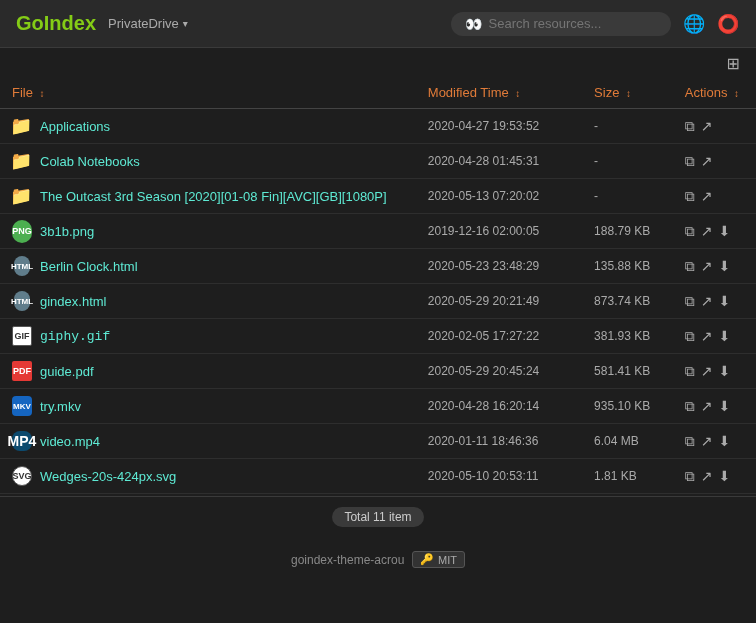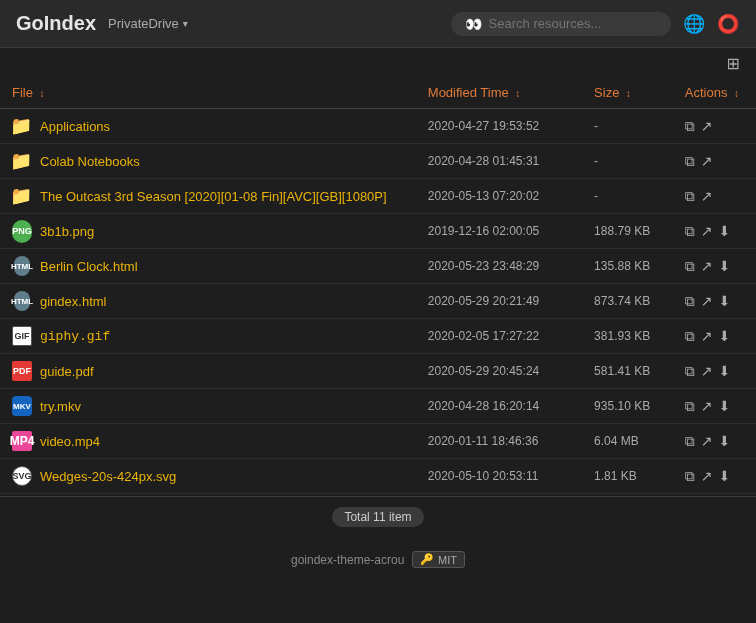--- a/index.html
+++ b/index.html
@@ -18,21 +18,21 @@
       background: #2a2a2a;
       display: flex;
       align-items: center;
       padding: 0 16px;
       height: 48px;
       border-bottom: 1px solid #3a3a3a;
     }
     .header-logo {
       font-size: 20px;
       font-weight: bold;
-      color: #e5e5e5;
+      color: #84cc16;
       margin-right: 12px;
     }
     .header-drive {
       display: flex;
       align-items: center;
       color: #aaa;
       font-size: 13px;
       cursor: pointer;
     }
     .header-drive .chevron {
@@ -124,21 +124,21 @@
       width: 20px;
       height: 20px;
       display: flex;
       align-items: center;
       justify-content: center;
       font-size: 16px;
       flex-shrink: 0;
     }
     .folder-icon { color: #f5c518; }
     .file-name {
-      color: #eab308;
+      color: #5eead4;
       white-space: nowrap;
       overflow: hidden;
       text-overflow: ellipsis;
     }
     .td-modified { color: #aaa; font-size: 12px; }
     .td-size { color: #aaa; font-size: 12px; }
     .td-actions {
       display: flex;
       gap: 6px;
       align-items: center;
@@ -205,29 +205,29 @@
       font-size: 8px;
       width: 20px;
       height: 20px;
       display: flex;
       align-items: center;
       justify-content: center;
       border-radius: 4px;
       font-weight: bold;
     }
     .icon-mp4 {
-      background: #ec4899;
+      background: #0c4a6e;
       color: #fff;
-      font-size: 12px;
-      width: 20px;
-      height: 20px;
-      display: flex;
-      align-items: center;
-      justify-content: center;
-      border-radius: 2px;
+      font-size: 14px;
+      width: 20px;
+      height: 20px;
+      display: flex;
+      align-items: center;
+      justify-content: center;
+      border-radius: 8px;
       font-weight: bold;
     }
     .icon-svg {
       background: #fff;
       color: #333;
       font-size: 9px;
       width: 20px;
       height: 20px;
       display: flex;
       align-items: center;

